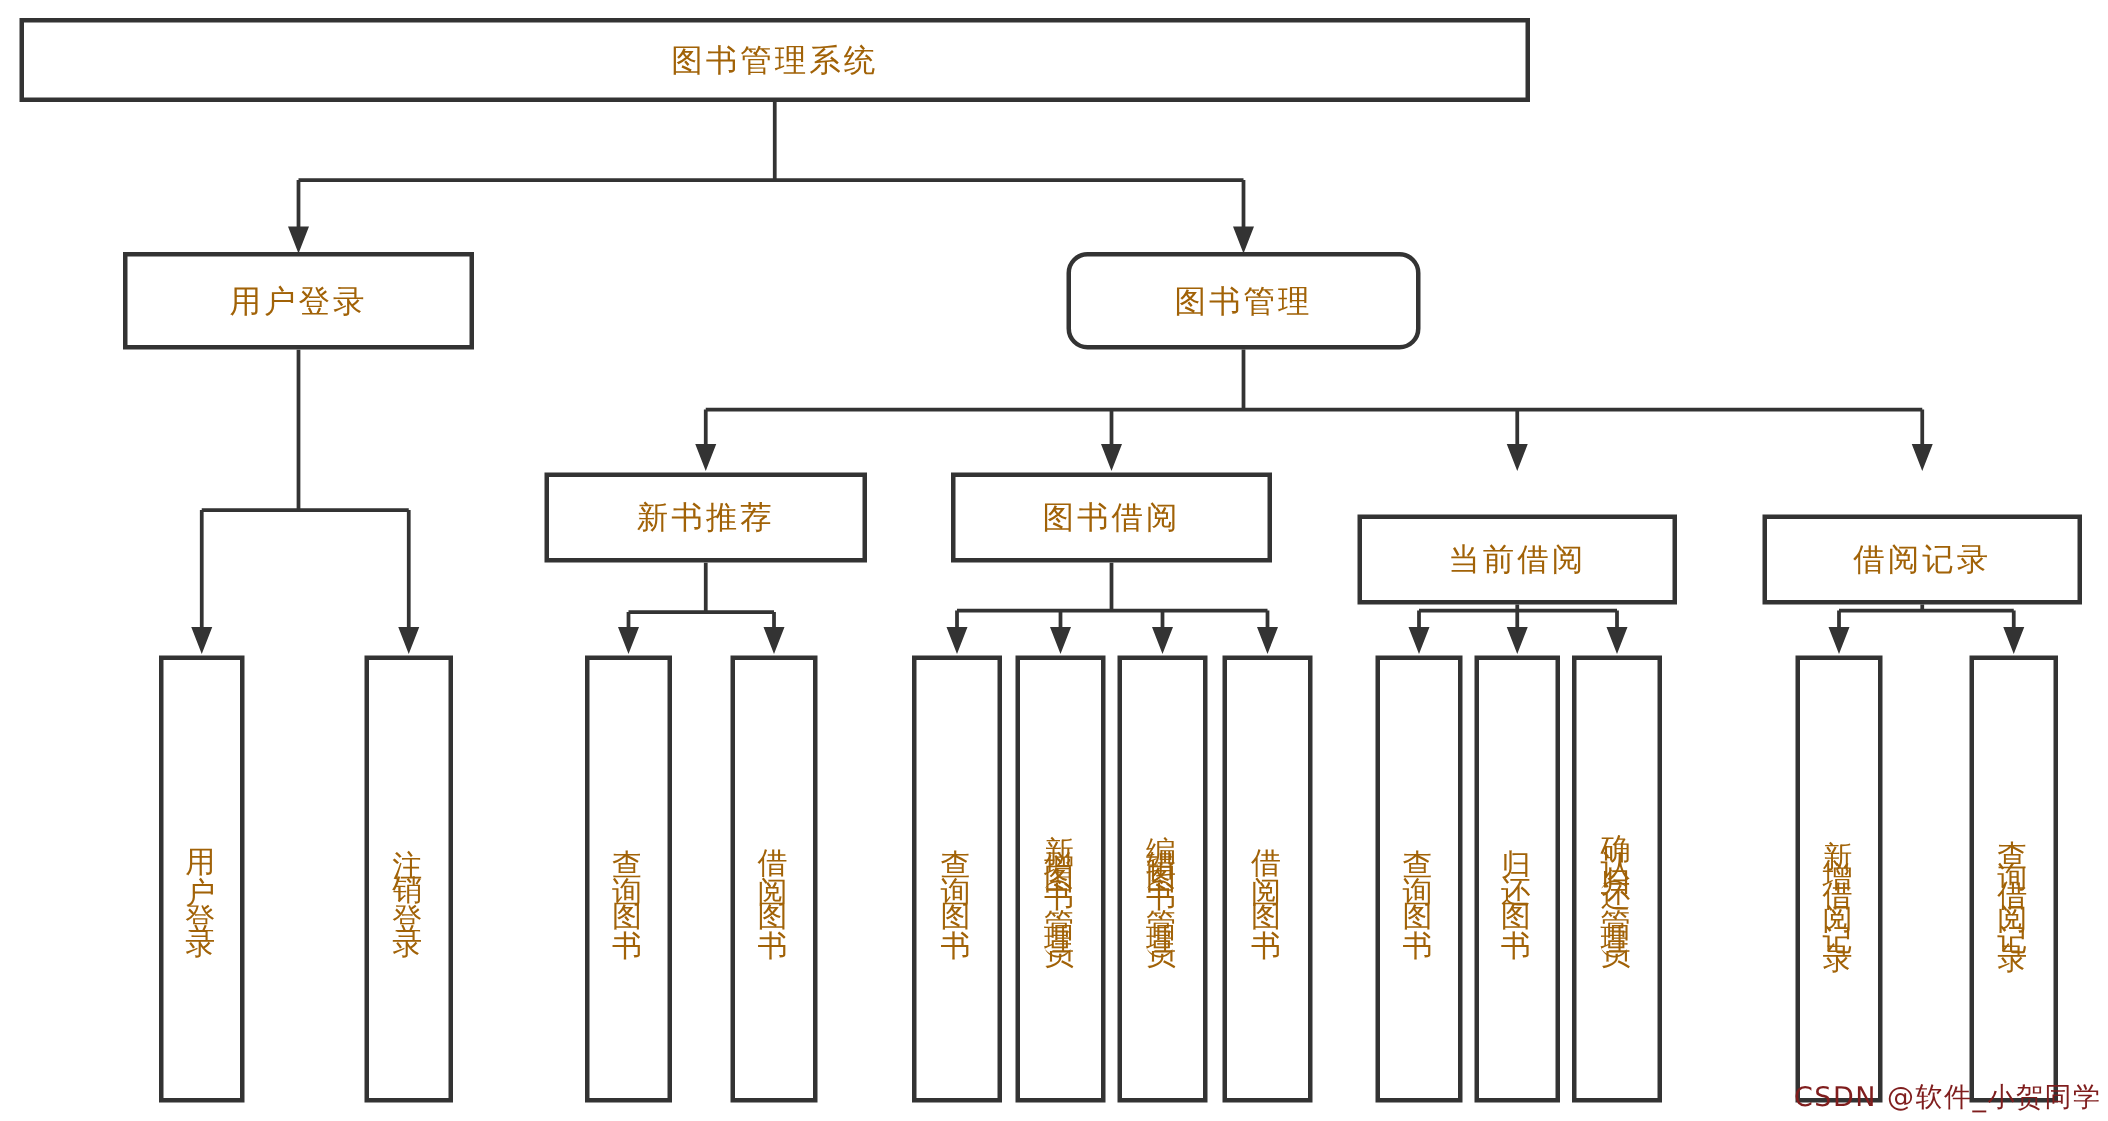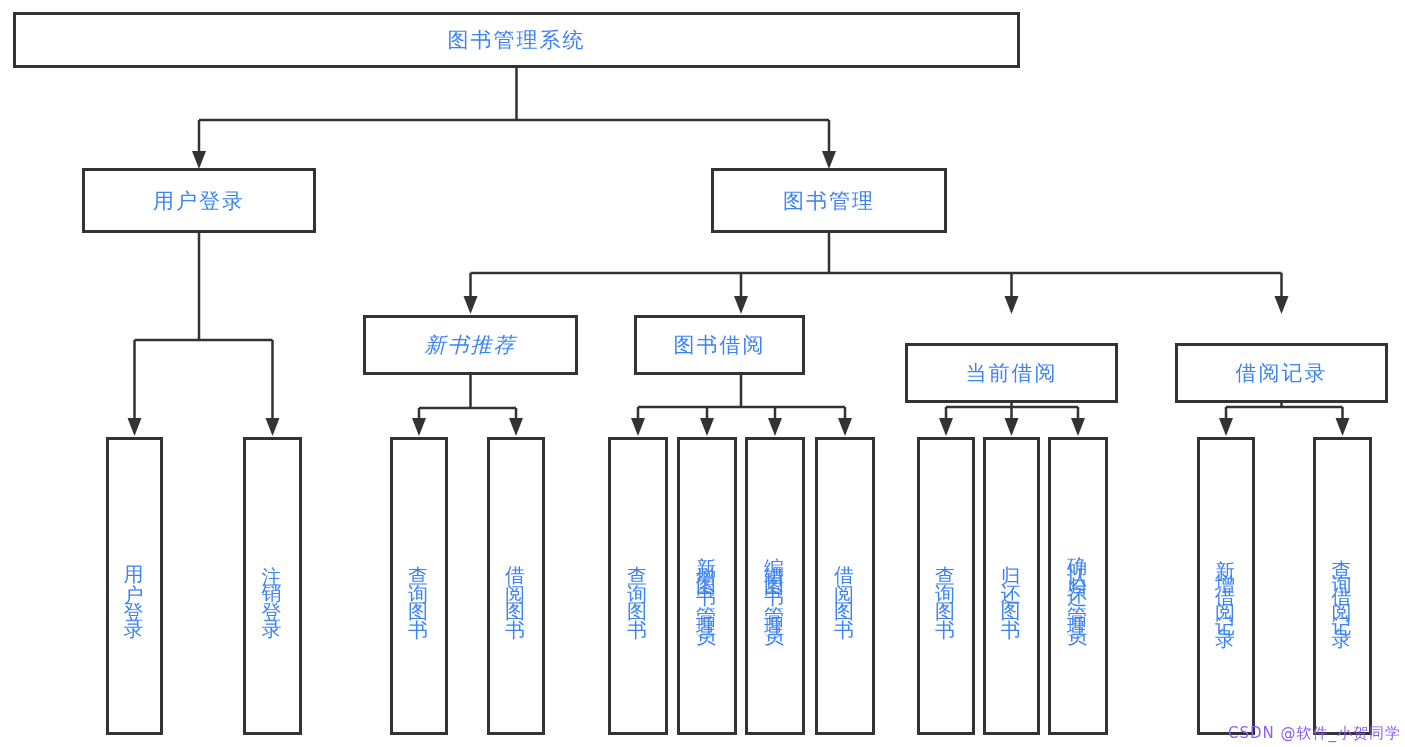--- a/index.html
+++ b/index.html
@@ -9,60 +9,60 @@
     background:#ffffff;
     font-family:"DejaVu Sans","Liberation Sans",sans-serif;
     overflow:hidden;
   }
   svg.wires{position:absolute;left:0;top:0;pointer-events:none;}
   .box{
     position:absolute;
     box-sizing:border-box;
     border:3px solid #333333;
     background:#ffffff;
-    color:#3b82f6;
+    color:#a16207;
     display:flex;
     align-items:center;
     justify-content:center;
   }
   .h{font-size:21px;letter-spacing:2px;}
   .v{
     writing-mode:vertical-rl;
     text-orientation:mixed;
     font-size:20px;
   }
   .ls4{letter-spacing:18px;}
   .ls6{letter-spacing:14px;}
   .ls9{letter-spacing:10px;}
   .leaf{top:437px;height:298px;}
   #b-root{left:13px;top:12px;width:1007px;height:56px;}
   #b-login{left:82px;top:168px;width:234px;height:65px;}
-  #b-mgmt{left:711px;top:168px;width:236px;height:65px;}
-  #b-rec{left:363px;top:315px;width:215px;height:60px;font-style:italic;}
-  #b-borrow{left:634px;top:315px;width:171px;height:60px;}
+  #b-mgmt{left:711px;top:168px;width:236px;height:65px;border-radius:14px;}
+  #b-rec{left:363px;top:315px;width:215px;height:60px;}
+  #b-borrow{left:634px;top:315px;width:214px;height:60px;}
   #b-current{left:905px;top:315px;width:213px;height:60px;margin-top:28px;}
   #b-record{left:1175px;top:315px;width:213px;height:60px;margin-top:28px;}
   #l-login{left:106px;width:57px;}
   #l-logout{left:243px;width:59px;}
   #l-rec-q{left:390px;width:58px;}
   #l-rec-b{left:487px;width:58px;}
   #l-bb-q{left:608px;width:60px;}
   #l-bb-a{left:677px;width:60px;}
   #l-bb-e{left:745px;width:60px;}
   #l-bb-b{left:815px;width:60px;}
   #l-cb-q{left:917px;width:58px;}
   #l-cb-r{left:983px;width:57px;}
   #l-cb-c{left:1048px;width:60px;}
   #l-br-a{left:1197px;width:58px;}
   #l-br-q{left:1313px;width:59px;}
   .watermark{
     position:absolute;
     right:4px;bottom:4px;
-    font-size:15px;
-    color:#8b5cf6;
+    font-size:18px;
+    color:#7f1d1d;
     letter-spacing:1px;
     white-space:nowrap;
   }
 </style>
 </head>
 <body>
 
 <div class="stage">
 
   <svg class="wires" width="1405" height="747" viewBox="0 0 1405 747" aria-hidden="true">

